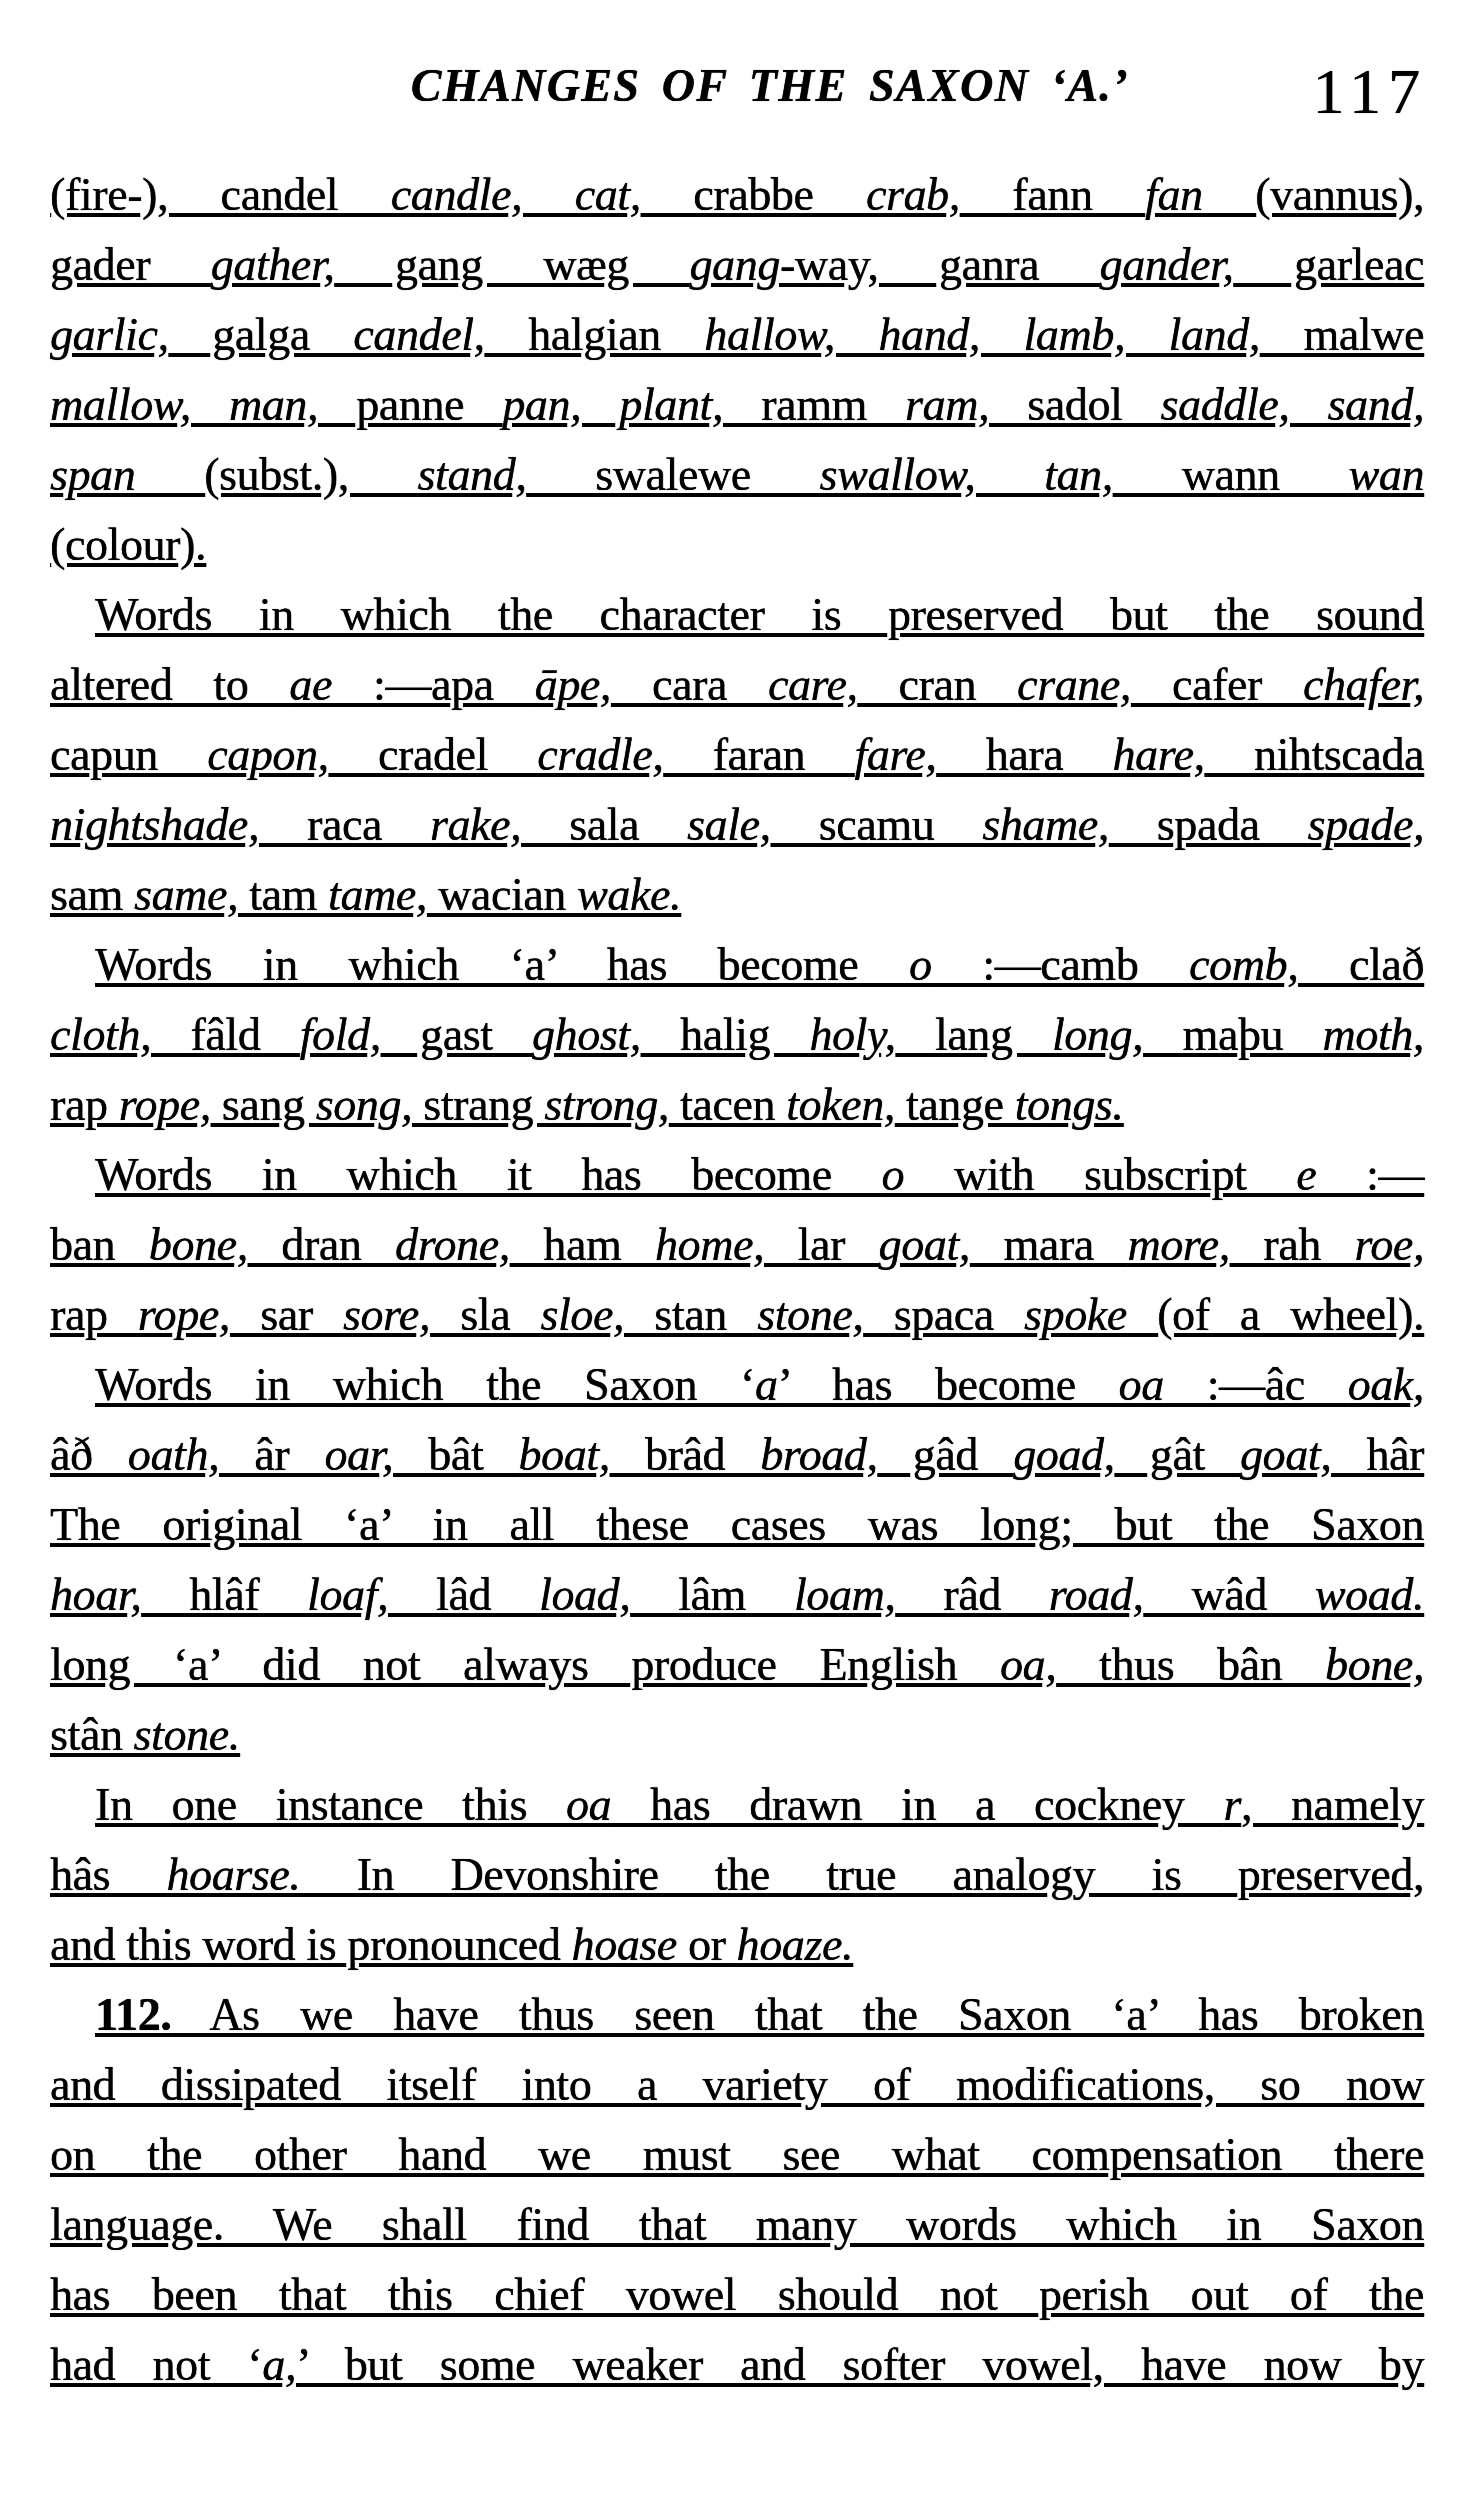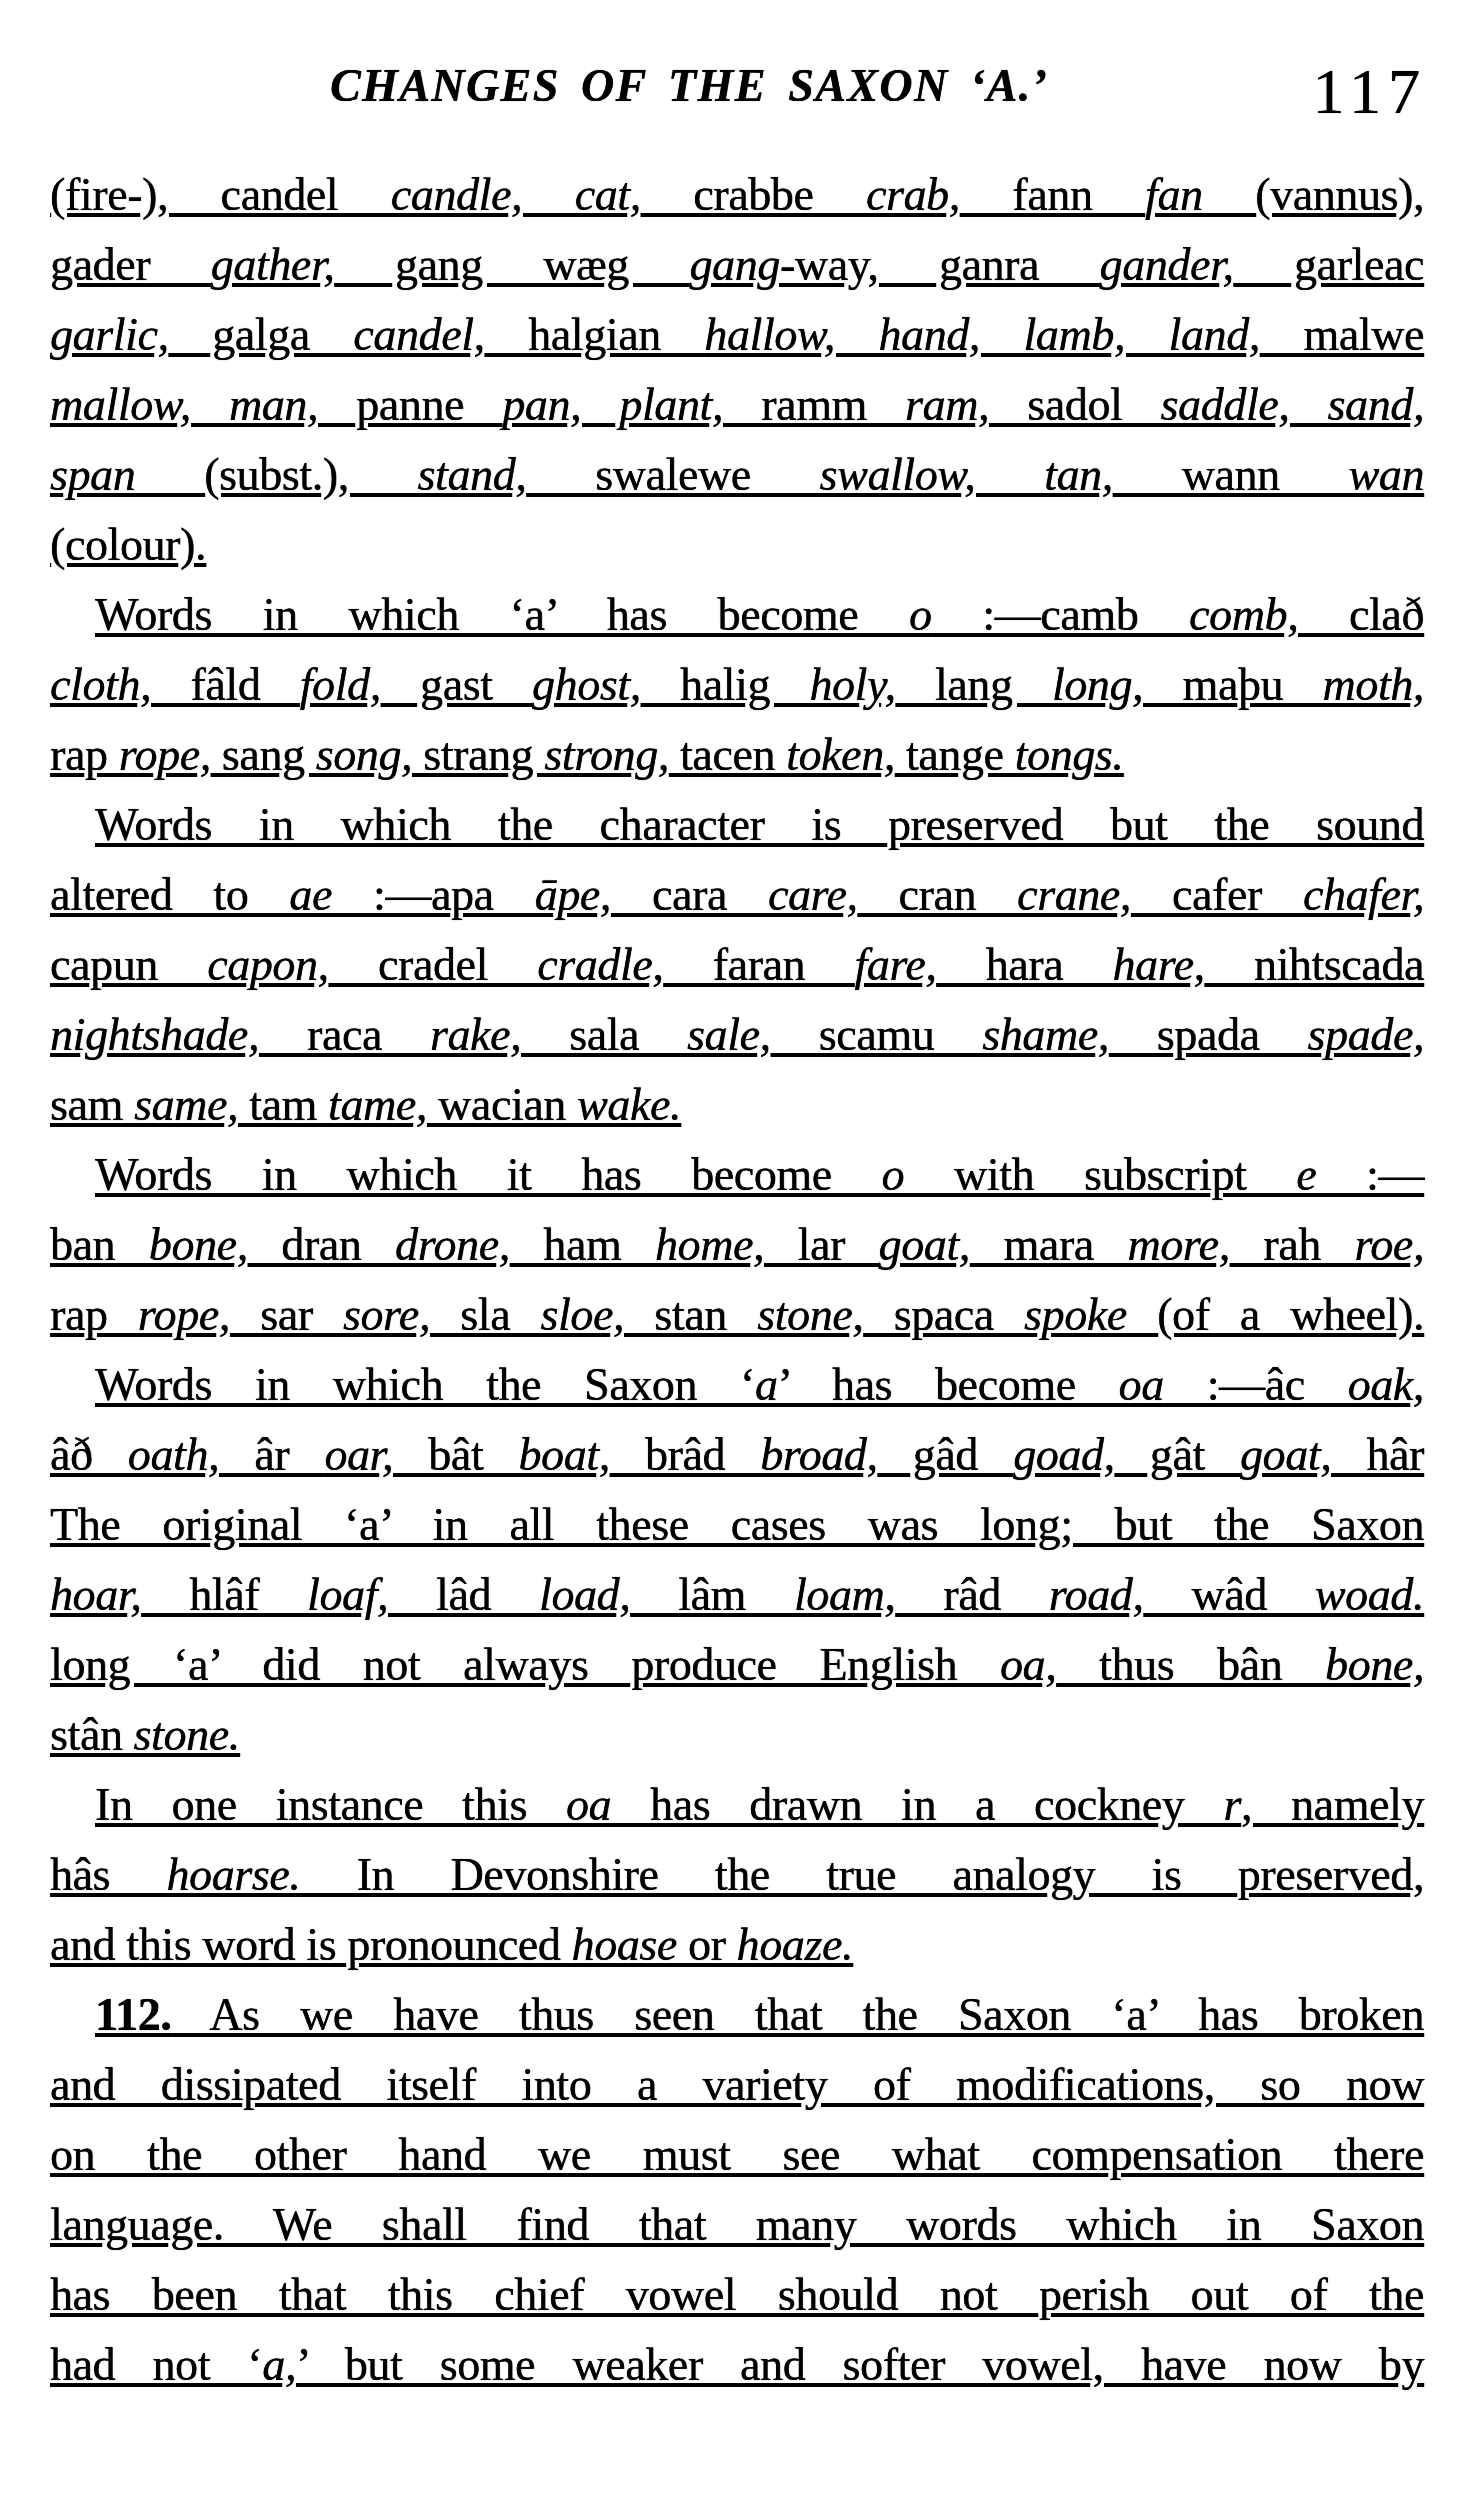--- a/index.html
+++ b/index.html
@@ -9,21 +9,21 @@
     height: 2512px;
     background: #ffffff;
     color: #000;
     font-family: "Liberation Serif", "DejaVu Serif", serif;
     overflow: hidden;
     text-shadow: 0 0 0.8px rgba(0,0,0,0.85), 0.4px 0 0 rgba(0,0,0,0.55);
   }
   .header { position: absolute; top: 59px; left: 50px; right: 50px; height: 77px; }
   .title {
     position: absolute; left: 280px; width: 799px;
-    text-align: left;
+    text-align: right;
     font-style: italic; font-weight: bold;
     font-size: 46px; letter-spacing: 1.4px; word-spacing: 8.4px;
     white-space: nowrap;
   }
   .folio {
     position: absolute; right: 0; top: -4.2px;
     font-size: 64px; letter-spacing: 7px;
   }
   .body {
     position: absolute; top: 160px; left: 50px; width: 1374px;
@@ -48,30 +48,30 @@
   <main class="body">
       <div class="para">
         <div class="line"><span>(fire-), candel </span><span class="it">candle, cat,</span><span> crabbe </span><span class="it">crab,</span><span> fann </span><span class="it">fan</span><span> (vannus),</span></div>
         <div class="line"><span>gader </span><span class="it">gather,</span><span> gang wæg </span><span class="it">gang</span><span>-way, ganra </span><span class="it">gander,</span><span> garleac</span></div>
         <div class="line"><span class="it">garlic,</span><span> galga </span><span class="it">candel,</span><span> halgian </span><span class="it">hallow, hand, lamb, land,</span><span> malwe</span></div>
         <div class="line"><span class="it">mallow, man,</span><span> panne </span><span class="it">pan, plant,</span><span> ramm </span><span class="it">ram,</span><span> sadol </span><span class="it">saddle, sand,</span></div>
         <div class="line"><span class="it">span</span><span> (subst.), </span><span class="it">stand,</span><span> swalewe </span><span class="it">swallow, tan,</span><span> wann </span><span class="it">wan</span></div>
         <div class="line last"><span>(colour).</span></div>
       </div>
       <div class="para">
-        <div class="line indent"><span>Words in which ‘a’ has become </span><span class="it">o</span><span> :—camb </span><span class="it">comb,</span><span> clað</span></div>
-        <div class="line"><span class="it">cloth,</span><span> fâld </span><span class="it">fold,</span><span> gast </span><span class="it">ghost,</span><span> halig </span><span class="it">holy,</span><span> lang </span><span class="it">long,</span><span> maþu </span><span class="it">moth,</span></div>
-        <div class="line last"><span>rap </span><span class="it">rope,</span><span> sang </span><span class="it">song,</span><span> strang </span><span class="it">strong,</span><span> tacen </span><span class="it">token,</span><span> tange </span><span class="it">tongs.</span></div>
-      </div>
-      <div class="para">
         <div class="line indent"><span>Words in which the character is preserved but the sound</span></div>
         <div class="line"><span>altered to </span><span class="it">ae</span><span> :—apa </span><span class="it">āpe,</span><span> cara </span><span class="it">care,</span><span> cran </span><span class="it">crane,</span><span> cafer </span><span class="it">chafer,</span></div>
         <div class="line"><span>capun </span><span class="it">capon,</span><span> cradel </span><span class="it">cradle,</span><span> faran </span><span class="it">fare,</span><span> hara </span><span class="it">hare,</span><span> nihtscada</span></div>
         <div class="line"><span class="it">nightshade,</span><span> raca </span><span class="it">rake,</span><span> sala </span><span class="it">sale,</span><span> scamu </span><span class="it">shame,</span><span> spada </span><span class="it">spade,</span></div>
         <div class="line last"><span>sam </span><span class="it">same,</span><span> tam </span><span class="it">tame,</span><span> wacian </span><span class="it">wake.</span></div>
+      </div>
+      <div class="para">
+        <div class="line indent"><span>Words in which ‘a’ has become </span><span class="it">o</span><span> :—camb </span><span class="it">comb,</span><span> clað</span></div>
+        <div class="line"><span class="it">cloth,</span><span> fâld </span><span class="it">fold,</span><span> gast </span><span class="it">ghost,</span><span> halig </span><span class="it">holy,</span><span> lang </span><span class="it">long,</span><span> maþu </span><span class="it">moth,</span></div>
+        <div class="line last"><span>rap </span><span class="it">rope,</span><span> sang </span><span class="it">song,</span><span> strang </span><span class="it">strong,</span><span> tacen </span><span class="it">token,</span><span> tange </span><span class="it">tongs.</span></div>
       </div>
       <div class="para">
         <div class="line indent"><span>Words in which it has become </span><span class="it">o</span><span> with subscript </span><span class="it">e</span><span> :—</span></div>
         <div class="line"><span>ban </span><span class="it">bone,</span><span> dran </span><span class="it">drone,</span><span> ham </span><span class="it">home,</span><span> lar </span><span class="it">goat,</span><span> mara </span><span class="it">more,</span><span> rah </span><span class="it">roe,</span></div>
         <div class="line"><span>rap </span><span class="it">rope,</span><span> sar </span><span class="it">sore,</span><span> sla </span><span class="it">sloe,</span><span> stan </span><span class="it">stone,</span><span> spaca </span><span class="it">spoke</span><span> (of a wheel).</span></div>
       </div>
       <div class="para">
         <div class="line indent"><span>Words in which the Saxon ‘</span><span class="it">a</span><span>’ has become </span><span class="it">oa</span><span> :—âc </span><span class="it">oak,</span></div>
         <div class="line"><span>âð </span><span class="it">oath,</span><span> âr </span><span class="it">oar,</span><span> bât </span><span class="it">boat,</span><span> brâd </span><span class="it">broad,</span><span> gâd </span><span class="it">goad,</span><span> gât </span><span class="it">goat,</span><span> hâr</span></div>
         <div class="line"><span>The original ‘a’ in all these cases was long; but the Saxon</span></div>

